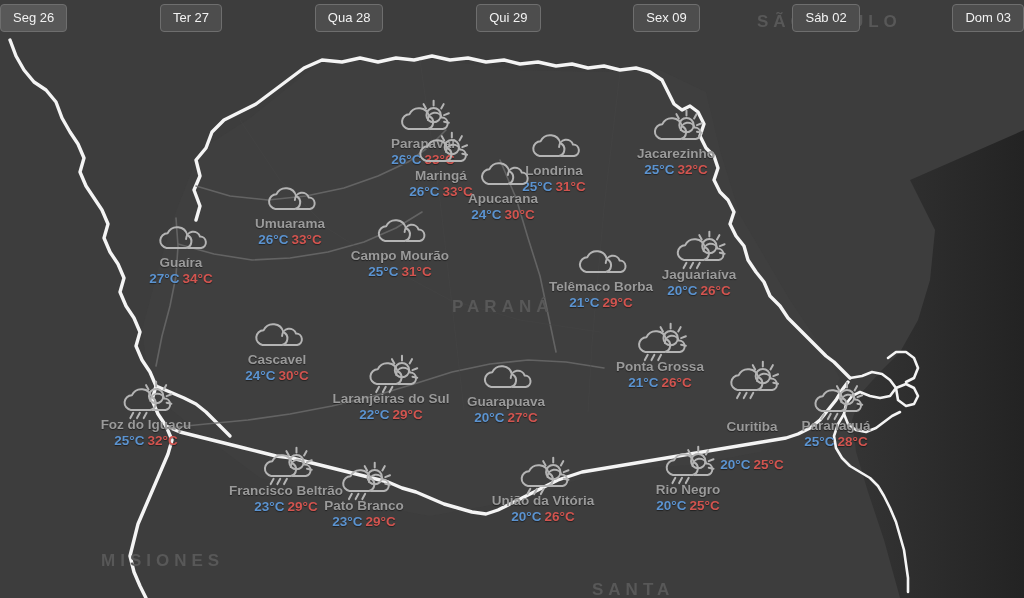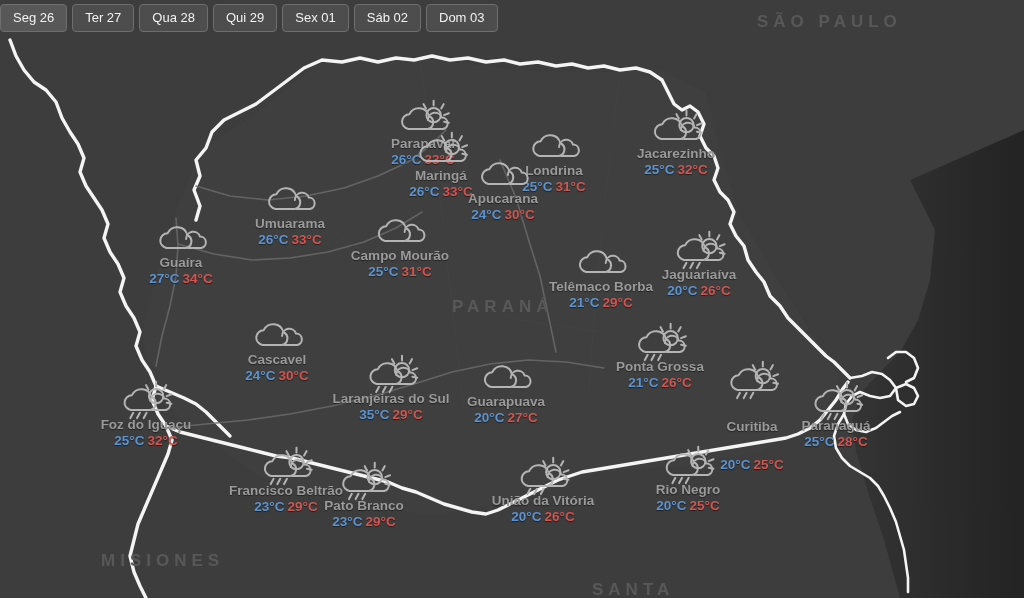--- a/index.html
+++ b/index.html
@@ -31,21 +31,21 @@
     white-space: nowrap;
     text-transform: uppercase;
     user-select: none;
   }
 
   
   #day-tabs {
     position: absolute;
     top: 4px; left: 0; right: 0;
     display: flex;
-    justify-content: flex-start;
+    justify-content: space-between;
     gap: 5px;
     z-index: 40;
   }
   .day-tab {
     background: #4d4d4d;
     border: 1px solid #6e6e6e;
     border-radius: 4px;
     color: #f2f2f2;
     font-size: 13px;
     padding: 6px 12px 7px 12px;
@@ -174,21 +174,21 @@
     <div class="region-label" style="left:452px; top:297px;">PARANÁ</div>
     <div class="region-label" style="left:101px; top:551px;">MISIONES</div>
     <div class="region-label" style="left:592px; top:580px;">SANTA</div>
   </div>
 
   <div id="day-tabs">
     <div class="day-tab active">Seg 26</div>
     <div class="day-tab">Ter 27</div>
     <div class="day-tab">Qua 28</div>
     <div class="day-tab">Qui 29</div>
-    <div class="day-tab">Sex 01</div>
+    <div class="day-tab">Sex 09</div>
     <div class="day-tab">Sáb 02</div>
     <div class="day-tab">Dom 03</div>
   </div>
 
   <div id="city-layer">
       <div class="city" style="left: 391px; top: 97px; margin-left: 32px;">
         <span>
           <svg viewBox="0 0 58 44" class="city-icon">
     <g stroke="#b4b4b4" stroke-width="2.1" fill="none" stroke-linecap="round" stroke-linejoin="round">
       <line x1="40" y1="4" x2="40" y2="9"></line>
@@ -384,21 +384,21 @@
     <path stroke="#b4b4b4" stroke-width="2.1" fill="none" stroke-linecap="round" stroke-linejoin="round" d="M13.5,33.5 a7.8,7.8 0 0 1 1.2,-15.5 a11,11 0 0 1 20.6,2.2
                   a7,7 0 0 1 -1.4,13.3 Z"></path>
     <g stroke="#b4b4b4" stroke-width="2.1" fill="none" stroke-linecap="round" stroke-linejoin="round">
       <line x1="16" y1="36.5" x2="13" y2="42"></line>
       <line x1="23" y1="36.5" x2="20" y2="42"></line>
       <line x1="30" y1="36.5" x2="27" y2="42"></line>
     </g>
           </svg>
         </span>
         <span class="city-name">Laranjeiras do Sul</span>
-        <span class="city-temps"><span class="t-min">35°C</span><span class="t-max">29°C</span></span>
+        <span class="city-temps"><span class="t-min">22°C</span><span class="t-max">29°C</span></span>
       </div>
       <div class="city" style="left: 506px; top: 355px;">
         <span>
           <svg viewBox="0 0 58 44" class="city-icon">
     <path stroke="#b4b4b4" stroke-width="2.1" fill="none" stroke-linecap="round" stroke-linejoin="round" d="M34,24 a7.5,7.5 0 0 1 14.6,-2.4 a6,6 0 0 1 1.2,11.9 L36,33.5"></path>
     <path stroke="#b4b4b4" stroke-width="2.1" fill="none" stroke-linecap="round" stroke-linejoin="round" d="M13.5,33.5 a7.8,7.8 0 0 1 1.2,-15.5 a11,11 0 0 1 20.6,2.2
                   a7,7 0 0 1 -1.4,13.3 Z"></path>
           </svg>
         </span>
         <span class="city-name">Guarapuava</span>

